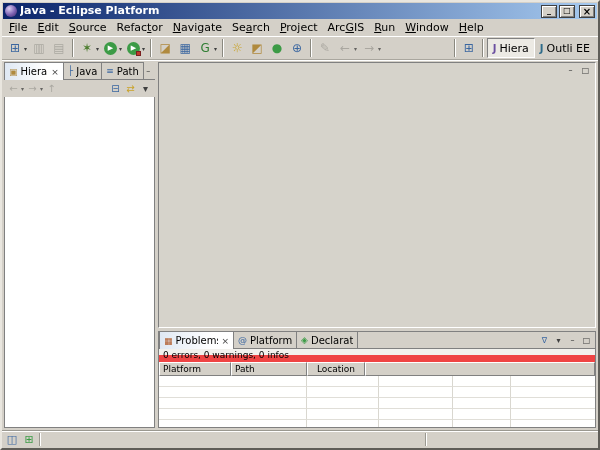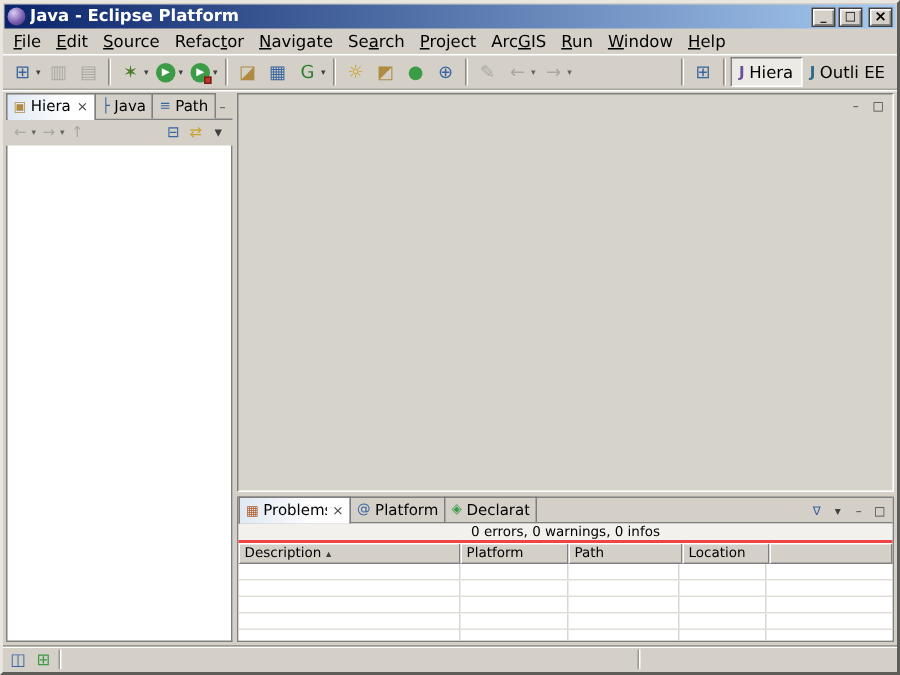--- a/index.html
+++ b/index.html
@@ -83,21 +83,21 @@
   .right-col { flex:1; display:flex; flex-direction:column; min-width:0; }
   .editor-area { flex:1; background:#d6d3cb; border:1px solid;
     border-color:#808080 #fff #fff #808080; position:relative; min-height:0; }
   .editor-corner { position:absolute; top:2px; right:4px; display:flex; gap:4px; }
 
   
   .bottom-panel { height:97px; flex:0 0 auto; background:#d4d0c8;
     border:1px solid #808080; border-top:none; }
   .bottom-panel .view-tabs { border-top:1px solid #808080; }
   .bp-summary { height:13px; line-height:13px; font-size:9px; padding:0 4px;
-    background:#f2f1ed; border-bottom:2px solid #ef4444; flex:0 0 auto; white-space:nowrap;text-align:center; }
+    background:#f2f1ed; border-bottom:7px solid #ef4444; flex:0 0 auto; white-space:nowrap; }
   .ptable { flex:1; display:flex; flex-direction:column; min-height:0; }
   .thead { display:flex; height:14px; background:#d4d0c8; flex:0 0 auto; overflow:hidden; }
   .th { border:1px solid; border-color:#fff #808080 #808080 #fff; padding:0 3px;
     font-size:9px; display:flex; align-items:center; gap:3px; overflow:hidden;
     white-space:nowrap; flex:0 0 auto; cursor:default; }
   .th-filler { flex:1 1 auto; }
   .th-sort { font-size:7px; color:#404040; }
   .tbody { flex:1; background:#fff; overflow:hidden; }
   .tr { display:flex; height:11px; }
   .td { flex:0 0 auto; border-right:1px solid #d9d7d0; border-bottom:1px solid #e0ded8; }
@@ -302,31 +302,27 @@
             <div class="view-corner">
               <span class="corner-btn" style="color: rgb(58, 102, 160);">∇</span>
               <span class="corner-btn" style="color: rgb(64, 64, 64);">▾</span>
               <span class="corner-btn" style="color: rgb(64, 64, 64);">–</span>
               <span class="corner-btn" style="color: rgb(64, 64, 64);">□</span>
             </div>
           </div>
         <div class="bp-summary">0 errors, 0 warnings, 0 infos</div>
         <div class="ptable">
           <div class="thead">
-              <div class="th" style="width: 148px;">
-                <span class="th-label">Description</span>
-                <span class="th-sort">▴</span>
-              </div>
               <div class="th" style="width: 72px;">
                 <span class="th-label">Platform</span>
               </div>
               <div class="th" style="width: 76px;">
                 <span class="th-label">Path</span>
               </div>
-              <div class="th" style="width: 58px;">
+              <div class="th" style="width: 58px; justify-content: center;">
                 <span class="th-label">Location</span>
               </div>
               <div class="th th-filler"></div>
             </div>
           <div class="tbody">
               <div class="tr">
                 <div class="td" style="width: 148px;"></div>
                 <div class="td" style="width: 72px;"></div>
                 <div class="td" style="width: 74px;"></div>
                 <div class="td" style="width: 58px;"></div>

